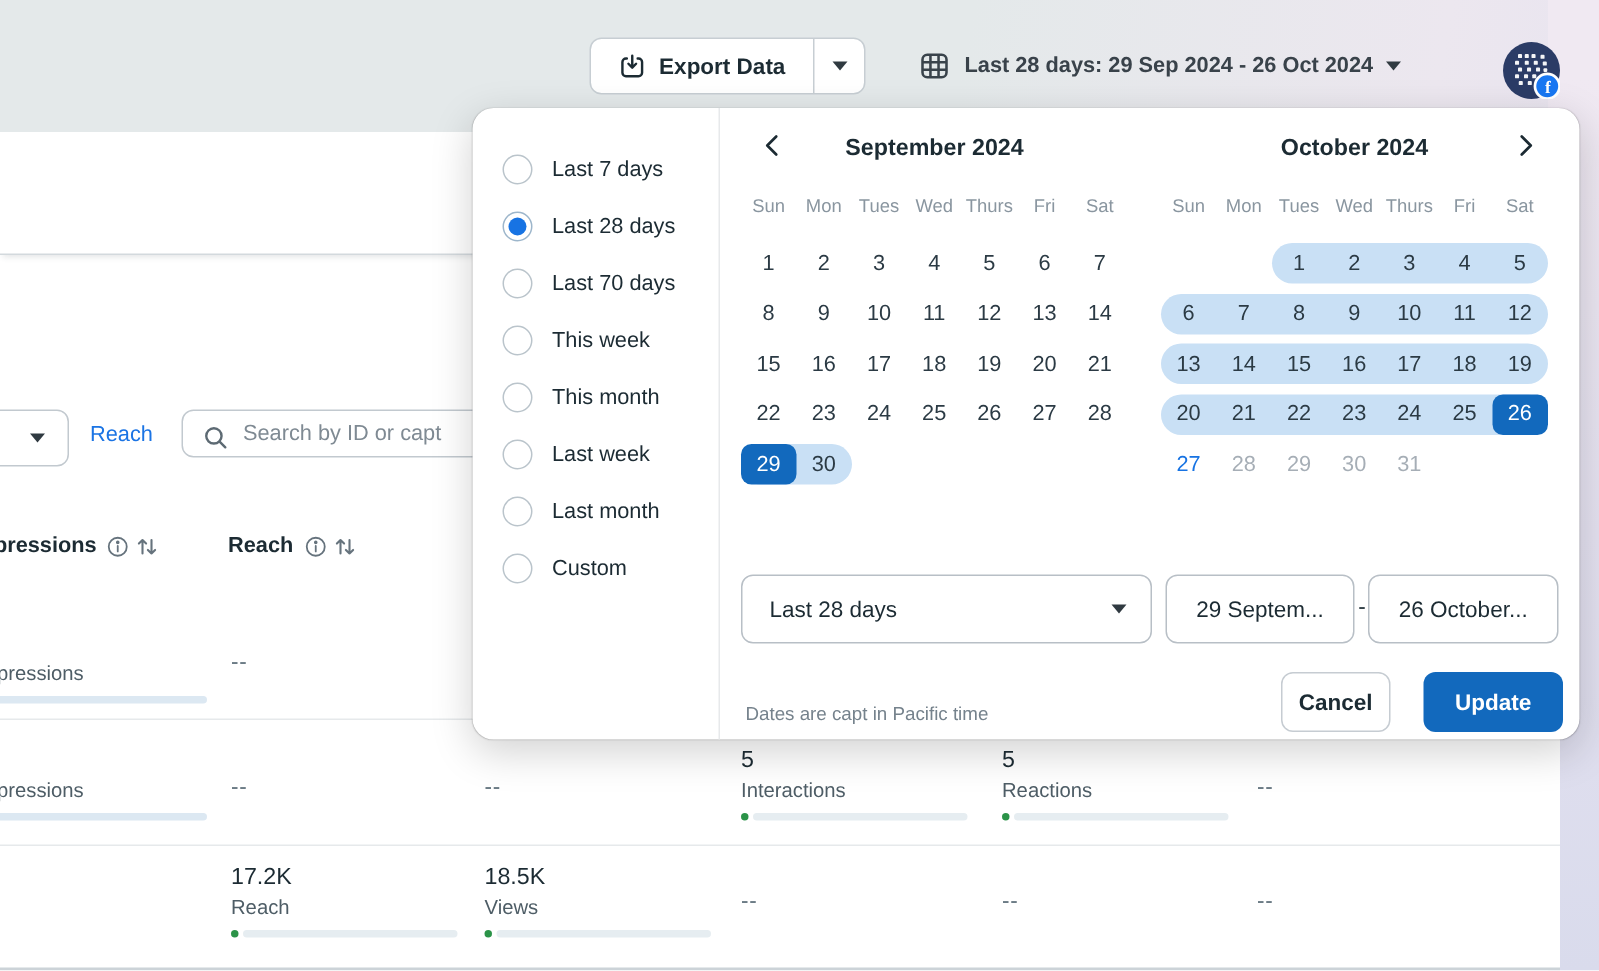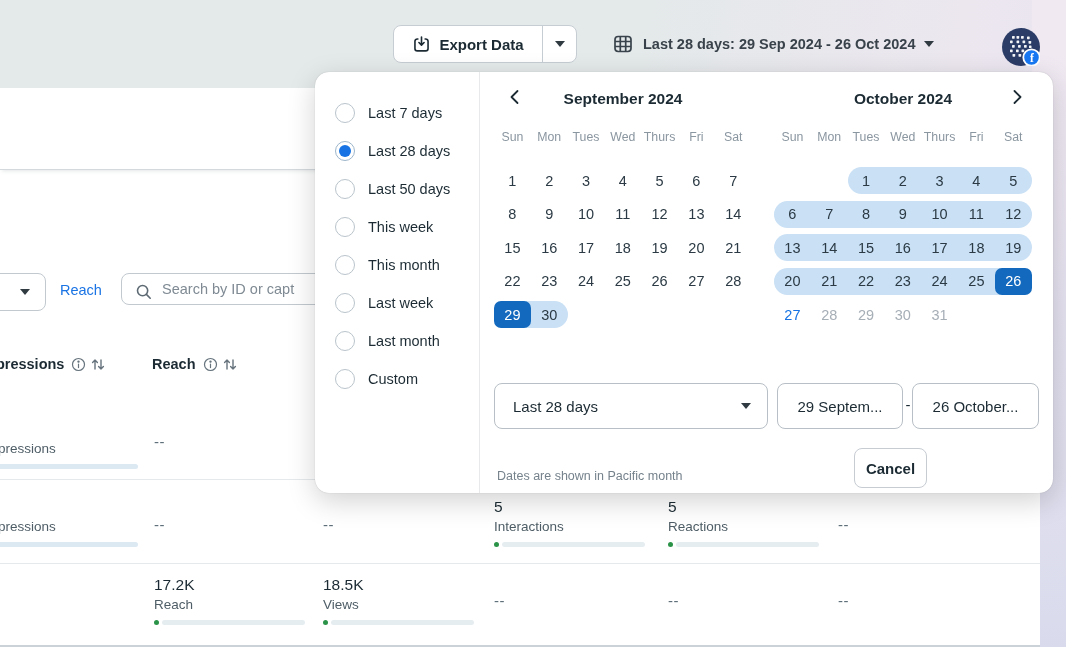--- a/index.html
+++ b/index.html
@@ -72,21 +72,21 @@
     display:flex; align-items:center; justify-content:center; background:#fff;}
   .radio.sel{border-color:#9db6cb;}
   .radio.sel::after{content:""; width:12px; height:12px; border-radius:50%; background:#1773e3;}
   .preset-item span.plabel{font-size:14.5px; color:var(--text);}
 
   .cal{position:absolute; top:16px; width:258px;}
   .cal-head{position:relative; height:22px; margin-bottom:20px;}
   .cal-title{text-align:center; font-size:15.5px; font-weight:700; color:var(--text); line-height:22px;}
   .cal-nav{position:absolute; top:1px; cursor:pointer; padding:0 4px;}
   .cal-nav.prev{left:10px;} .cal-nav.next{right:4px;}
-  .cal-dow{display:flex; height:16px; margin-bottom:21px;}
+  .cal-dow{display:flex; height:16px; margin-bottom:16px;}
   .cal-dow span{width:36.8px; text-align:center; font-size:12.3px; color:var(--lightgray); white-space:nowrap;}
   .cal-week{position:relative; height:27px; margin-bottom:6.5px;}
   .cal-band{position:absolute; top:0; height:27px; background:var(--range); border-radius:13.5px; z-index:0;}
   .cal-cell{position:absolute; top:0; width:36.8px; height:27px; display:flex; align-items:center;
     justify-content:center; font-size:14.5px; color:#2b3a44; z-index:1; cursor:pointer; border-radius:7px;}
   .cal-cell.disabled{color:#a6aeb6; cursor:default;}
   .cal-cell.today{color:#1773e3;}
   .cal-cell.selected{background:var(--primary); color:#fff; z-index:2;}
 
   .range-select{position:absolute; left:179px; top:311px; width:274px; height:46px;
@@ -296,21 +296,21 @@
         <div class="preset-item">
           <span class="radio"></span>
           <span class="plabel">Last 7 days</span>
         </div>
         <div class="preset-item">
           <span class="radio sel"></span>
           <span class="plabel">Last 28 days</span>
         </div>
         <div class="preset-item">
           <span class="radio"></span>
-          <span class="plabel">Last 50 days</span>
+          <span class="plabel">Last 70 days</span>
         </div>
         <div class="preset-item">
           <span class="radio"></span>
           <span class="plabel">This week</span>
         </div>
         <div class="preset-item">
           <span class="radio"></span>
           <span class="plabel">This month</span>
         </div>
         <div class="preset-item">
@@ -449,16 +449,17 @@
       </div>
 
     <div class="range-select">
       <span class="val">Last 28 days</span>
       <span class="caret"></span>
     </div>
     <input id="start-input" class="date-input" readonly="" value="29 Septem..." style="">
     <span class="range-sep">-</span>
     <input id="end-input" class="date-input" readonly="" value="26 October..." style="">
 
-    <div class="tz-note">Dates are shown in Pacific month</div>
+    <div class="tz-note">Dates are capt in Pacific time</div>
     <button class="btn btn-cancel">Cancel</button>
+    <button class="btn btn-update">Update</button>
   </div>
 </div>
 
 </body></html>

